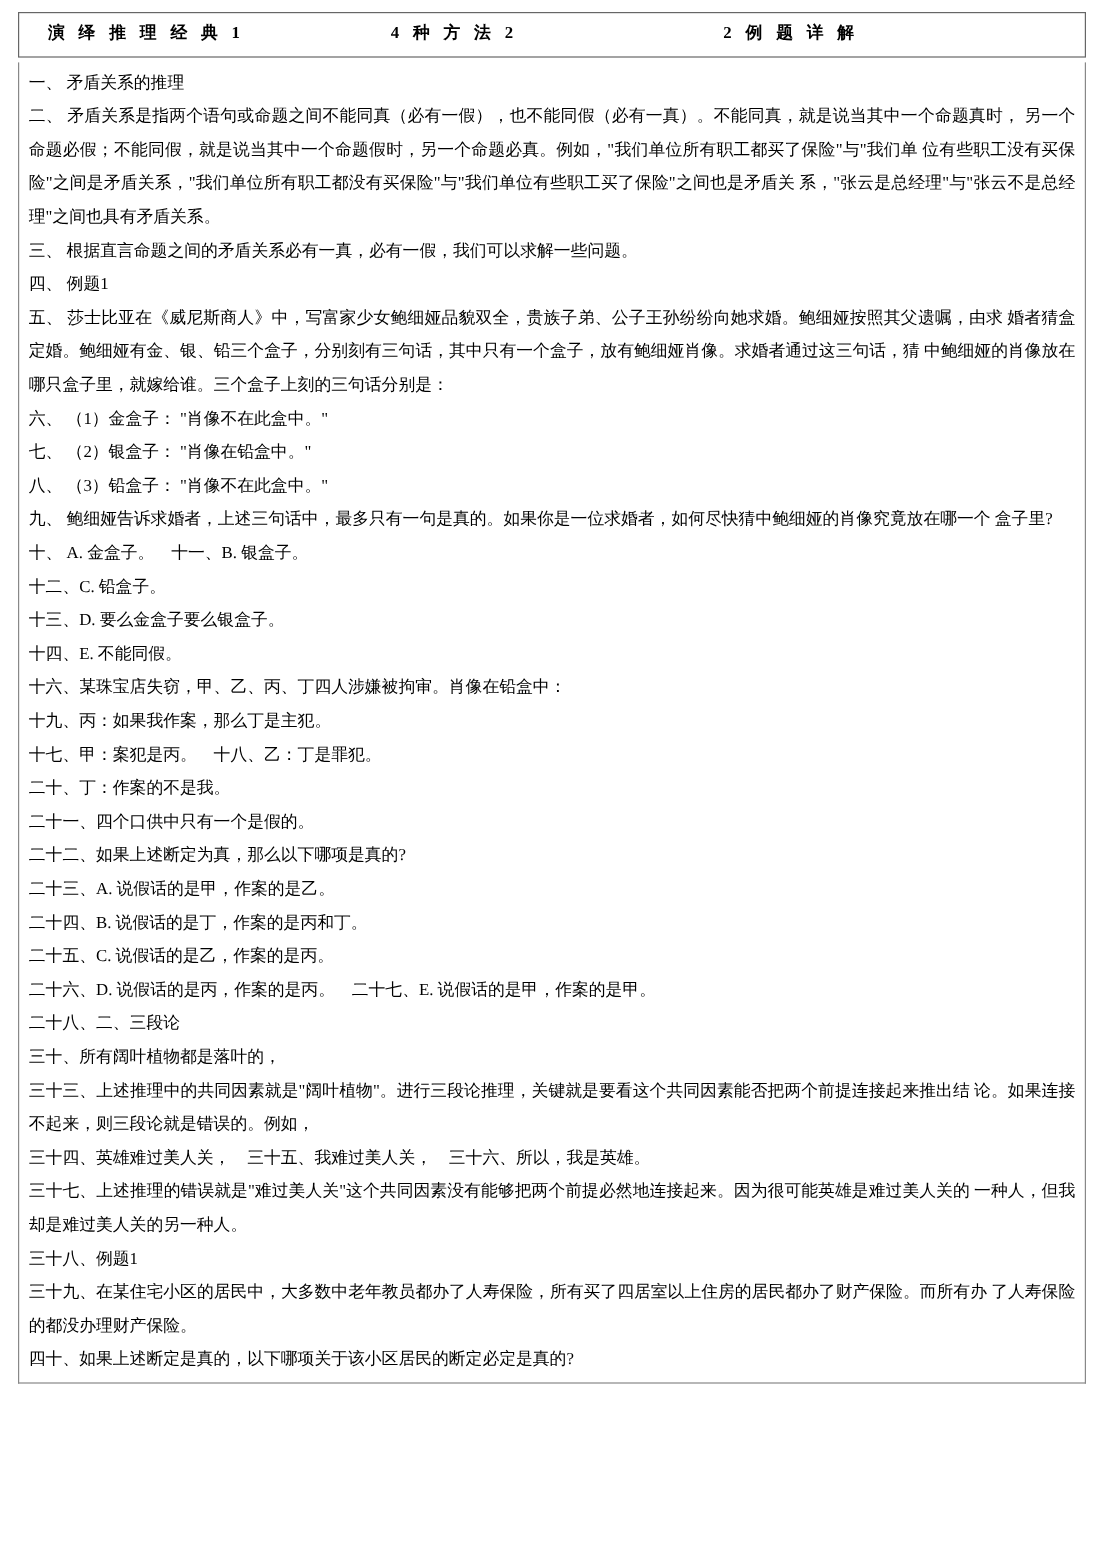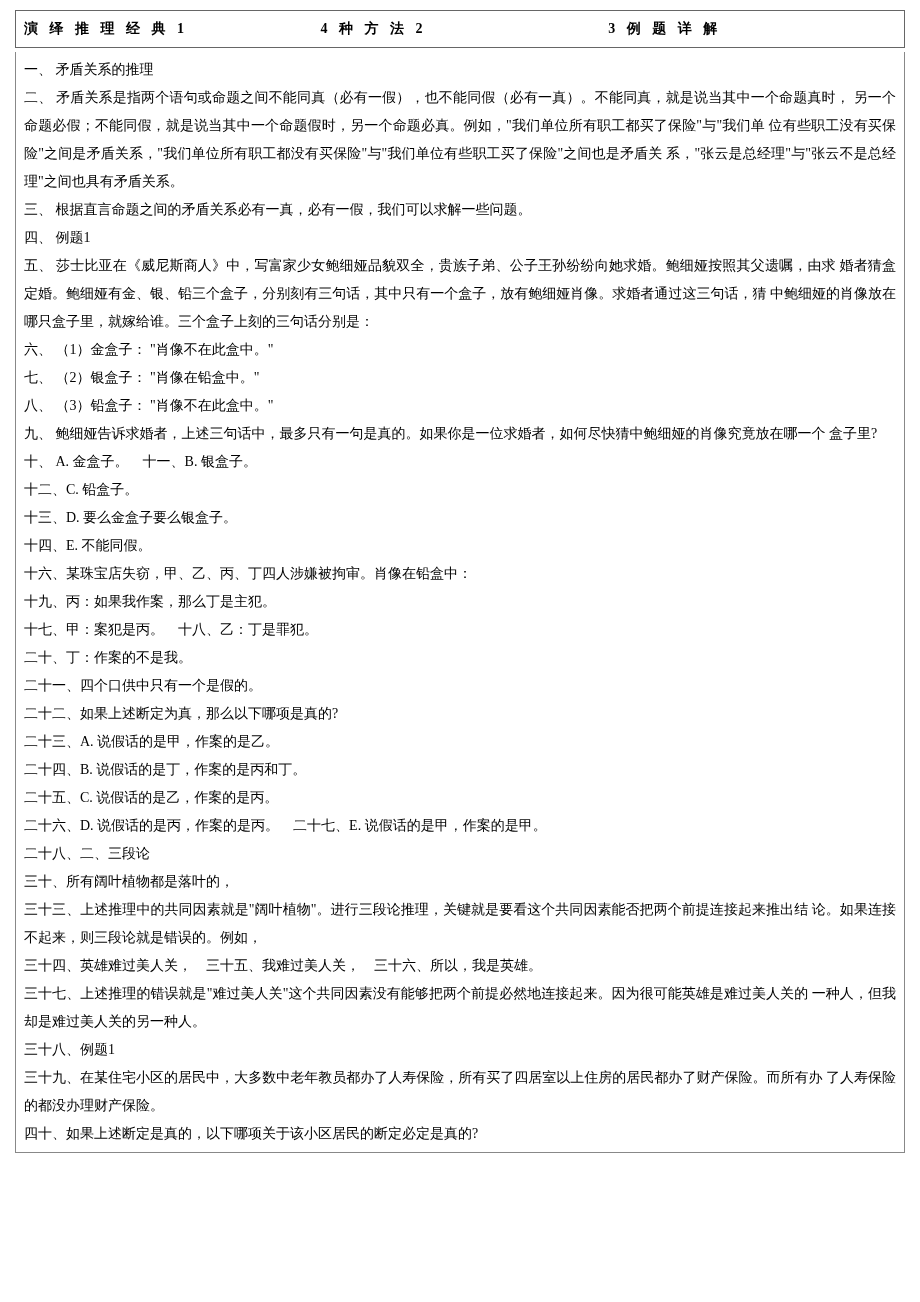--- a/index.html
+++ b/index.html
@@ -8,21 +8,21 @@
       font-size: 14px;
       line-height: 2;
       background: #fff;
       color: #000;
       width: 920px;
       margin: 0 auto;
       padding: 10px 15px;
     }
     .title-row {
       border: 1px solid #666;
-      padding: 4px 8px;
+      padding: 4px 24px;
       margin-bottom: 4px;
       display: flex;
       font-weight: bold;
       letter-spacing: 4px;
     }
     .title-row span:nth-child(1) { flex: 0 0 34%; }
     .title-row span:nth-child(2) { flex: 0 0 33%; }
     .title-row span:nth-child(3) { flex: 0 0 33%; }
     .content {
       border-left: 1px solid #888;
@@ -33,21 +33,21 @@
     .line {
       text-align: justify;
     }
   </style>
 </head>
 <body>
 
 <div class="title-row">
   <span>演 绎 推 理 经 典 1</span>
   <span>4 种 方 法 2</span>
-  <span>3 例 题 详 解</span>
+  <span>2 例 题 详 解</span>
 </div>
 
 <div class="content" id="content">
     <div class="line">一、 矛盾关系的推理</div>
     <div class="line">二、 矛盾关系是指两个语句或命题之间不能同真（必有一假），也不能同假（必有一真）。不能同真，就是说当其中一个命题真时， 另一个命题必假；不能同假，就是说当其中一个命题假时，另一个命题必真。例如，"我们单位所有职工都买了保险"与"我们单 位有些职工没有买保险"之间是矛盾关系，"我们单位所有职工都没有买保险"与"我们单位有些职工买了保险"之间也是矛盾关 系，"张云是总经理"与"张云不是总经理"之间也具有矛盾关系。</div>
     <div class="line">三、 根据直言命题之间的矛盾关系必有一真，必有一假，我们可以求解一些问题。</div>
     <div class="line">四、 例题1</div>
     <div class="line">五、 莎士比亚在《威尼斯商人》中，写富家少女鲍细娅品貌双全，贵族子弟、公子王孙纷纷向她求婚。鲍细娅按照其父遗嘱，由求 婚者猜盒定婚。鲍细娅有金、银、铅三个盒子，分别刻有三句话，其中只有一个盒子，放有鲍细娅肖像。求婚者通过这三句话，猜 中鲍细娅的肖像放在哪只盒子里，就嫁给谁。三个盒子上刻的三句话分别是：</div>
     <div class="line">六、 （1）金盒子： "肖像不在此盒中。"</div>
     <div class="line">七、 （2）银盒子： "肖像在铅盒中。"</div>

